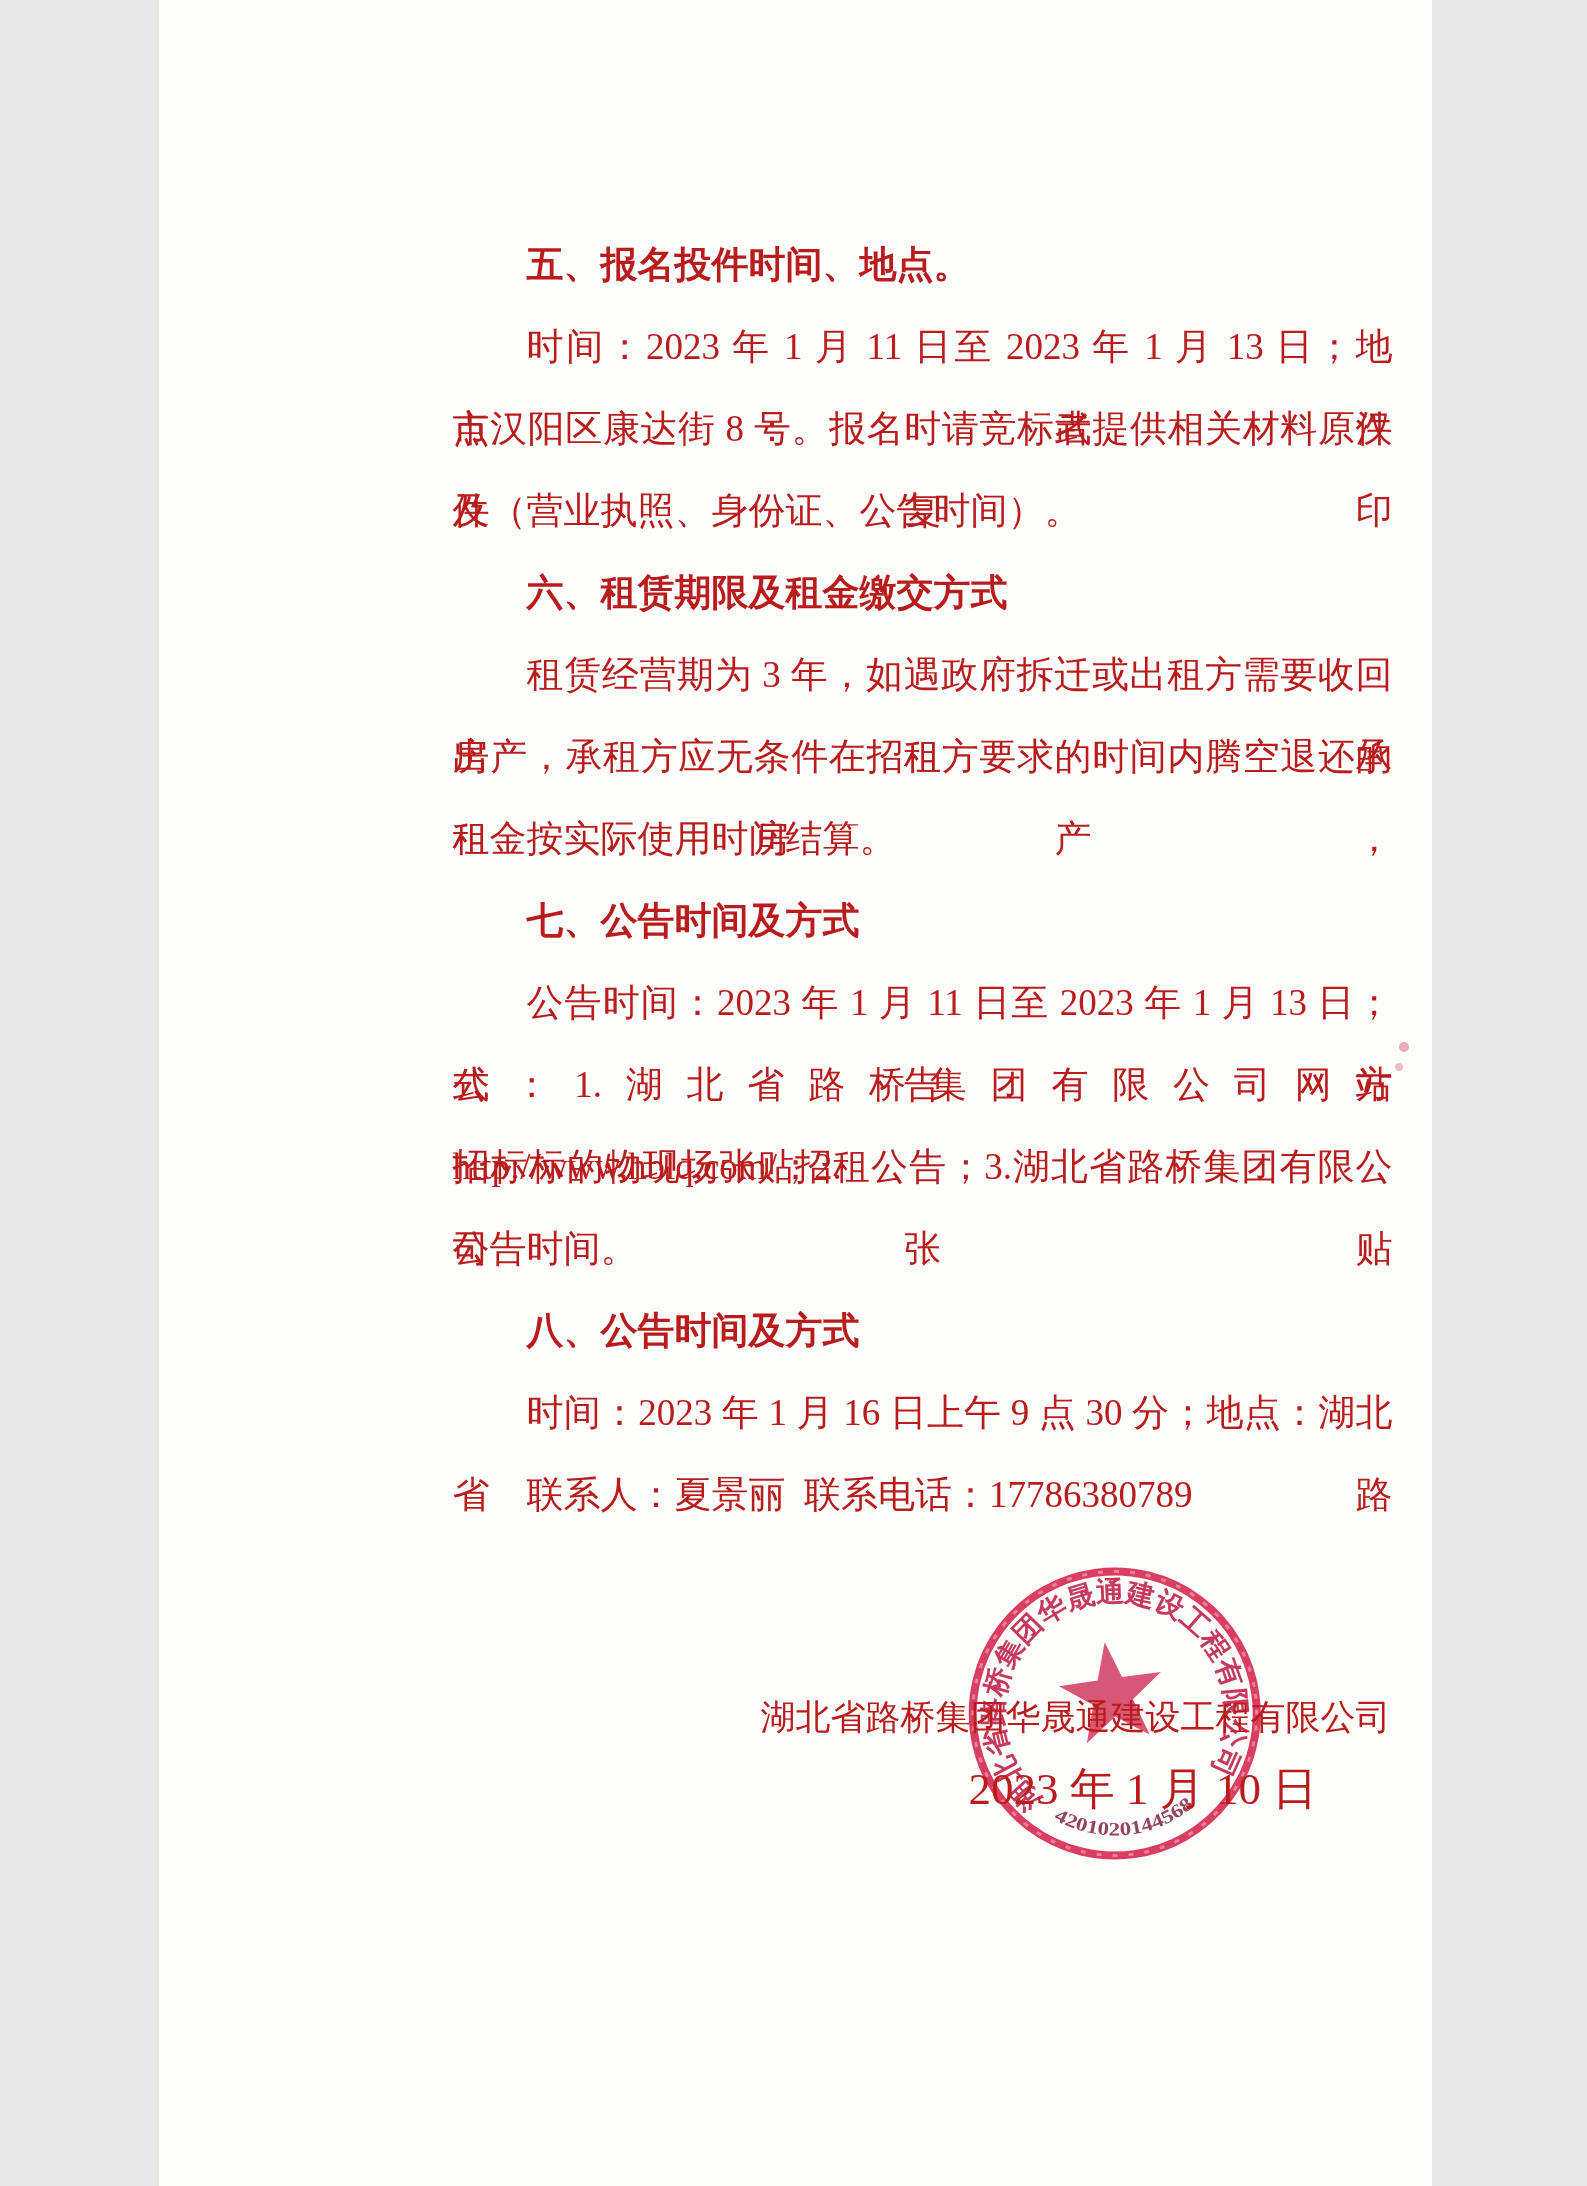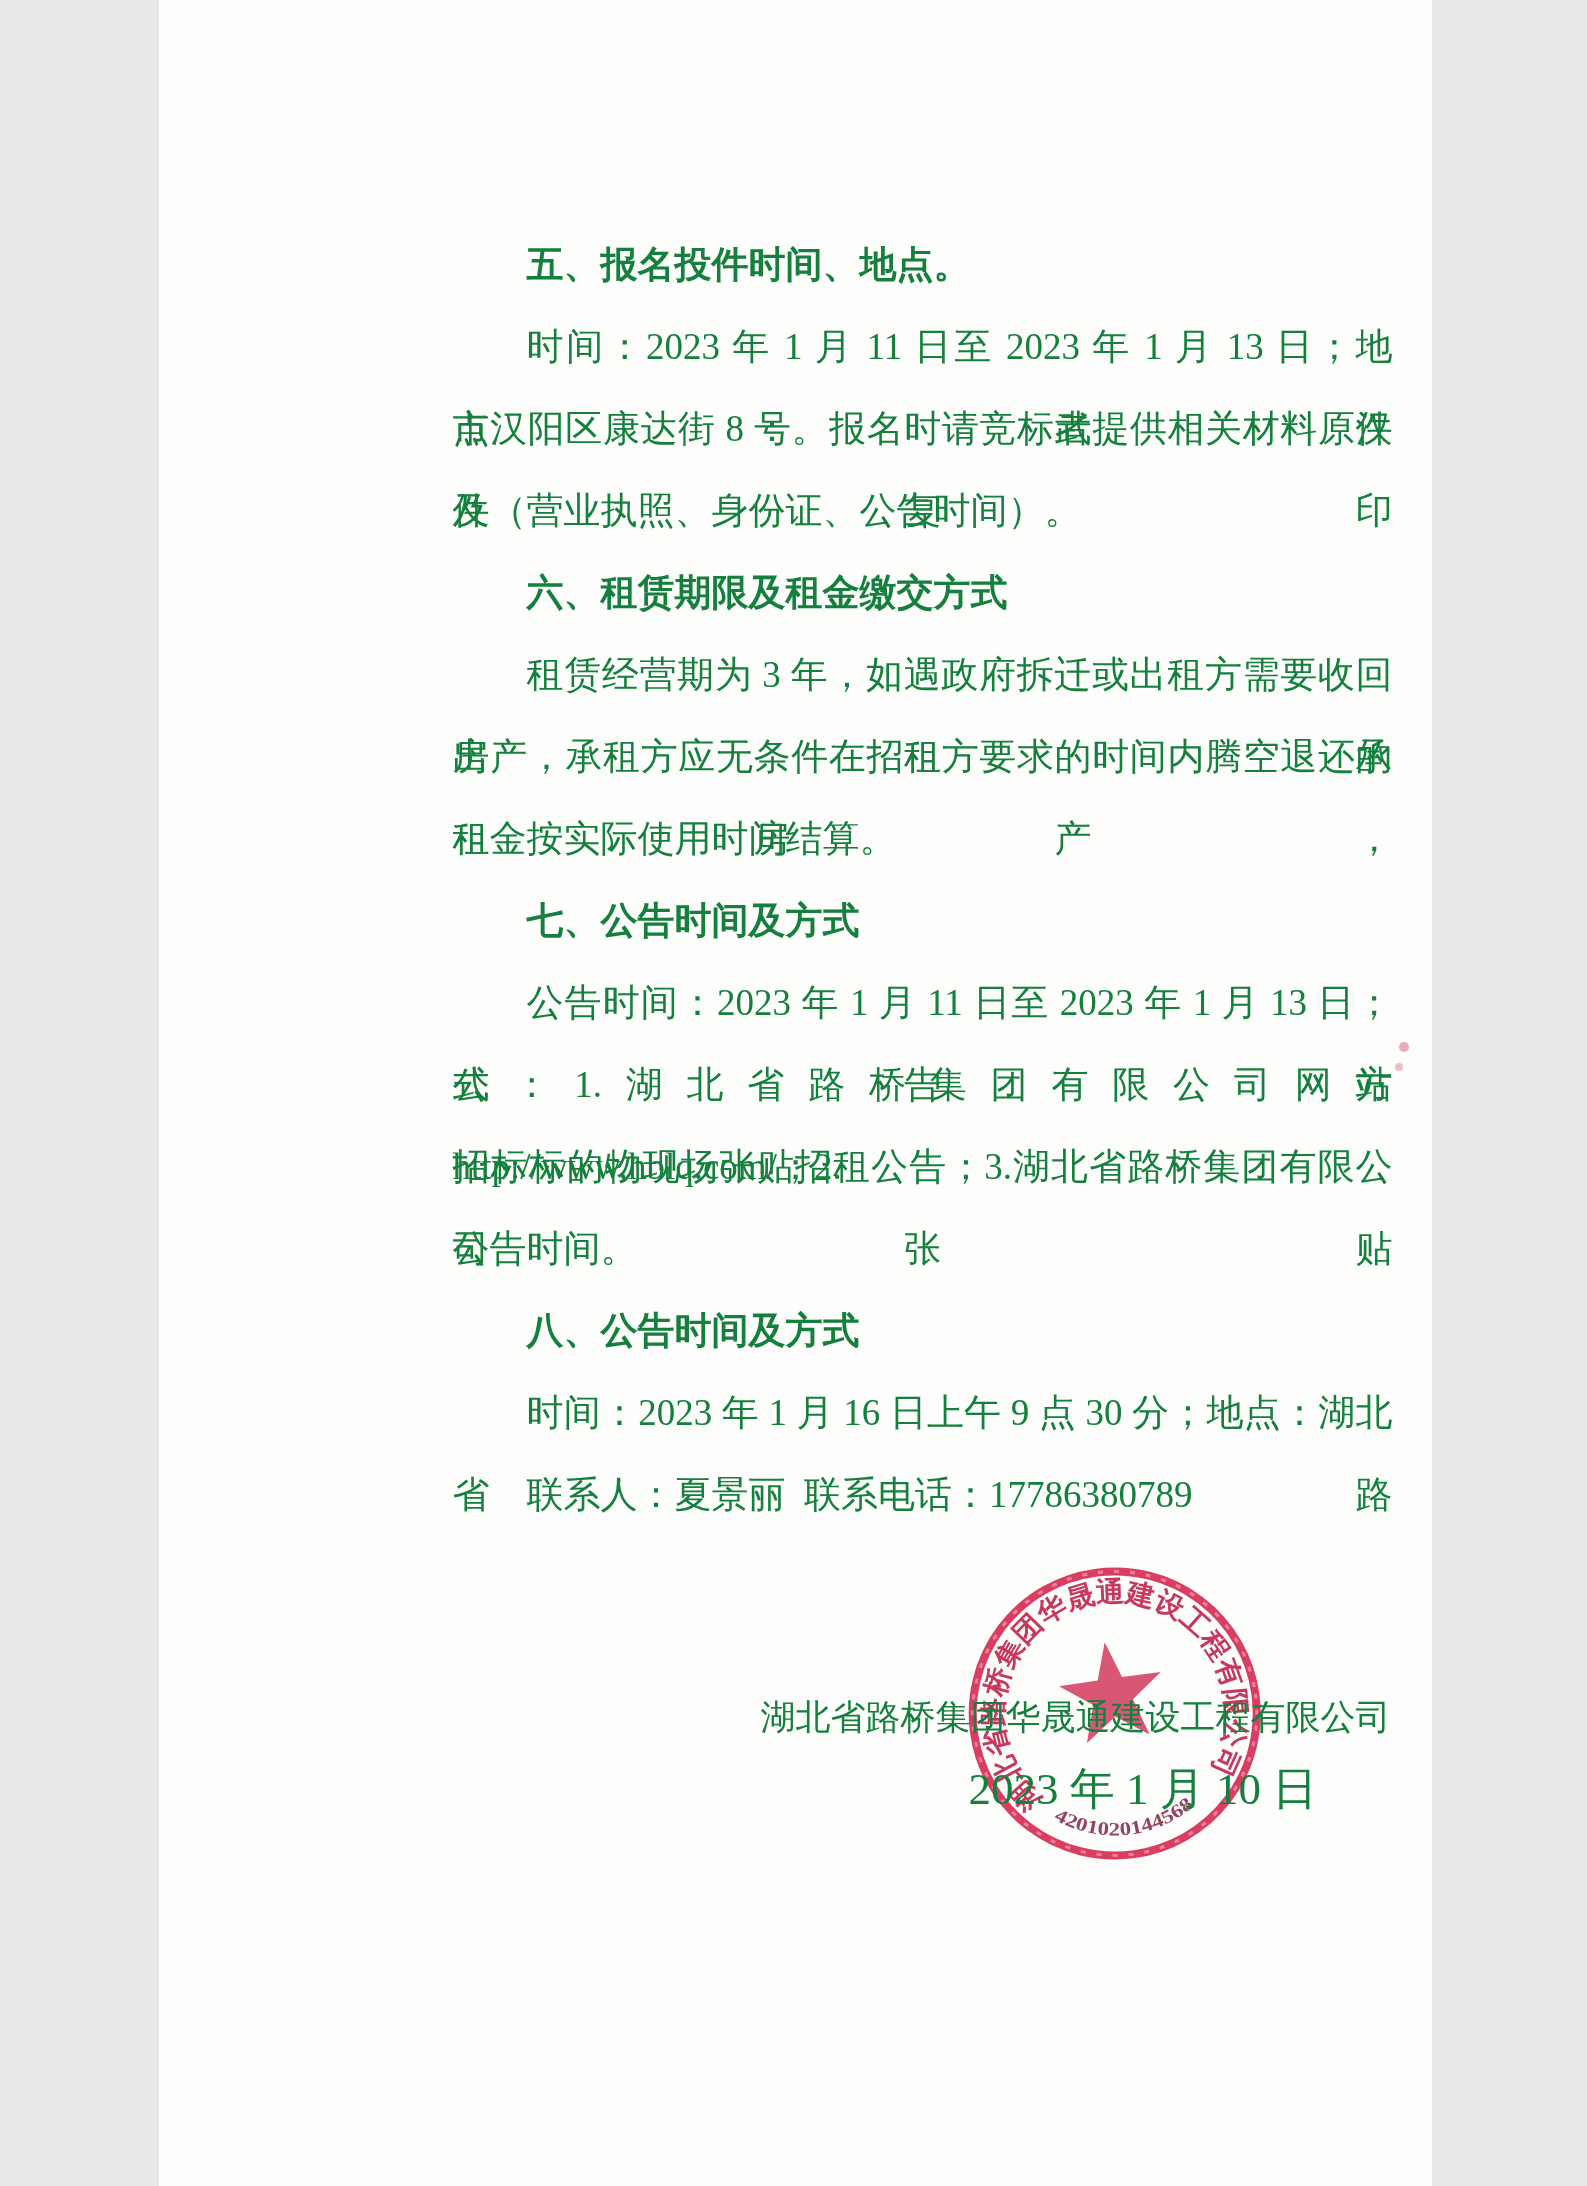--- a/index.html
+++ b/index.html
@@ -3,21 +3,21 @@
 <meta charset="utf-8">
 <style>
   html,body{margin:0;padding:0;background:#e8e8e8;}
   .page{
     position:relative;
     width:1276px;height:2186px;
     margin:0 auto;
     background:#fdfdfb;
     overflow:hidden;
     font-family:"Liberation Serif","DejaVu Serif",serif;
-    color:#15803d;
+    color:#b91c1c;
   }
   
   .scan-edge{position:absolute;left:0;top:0;width:3px;height:100%;background:#e9e7e2;}
   .scan-smudge{position:absolute;background:#d9b3bd;opacity:.18;border-radius:4px;}
 
   .doc-lines{position:absolute;left:297px;top:224px;width:940px;}
   .line{
     height:82px;line-height:82px;
     font-size:37px;
     white-space:pre;

